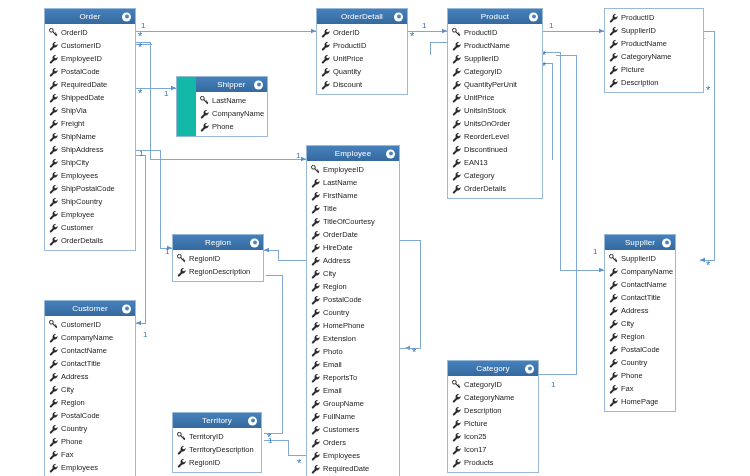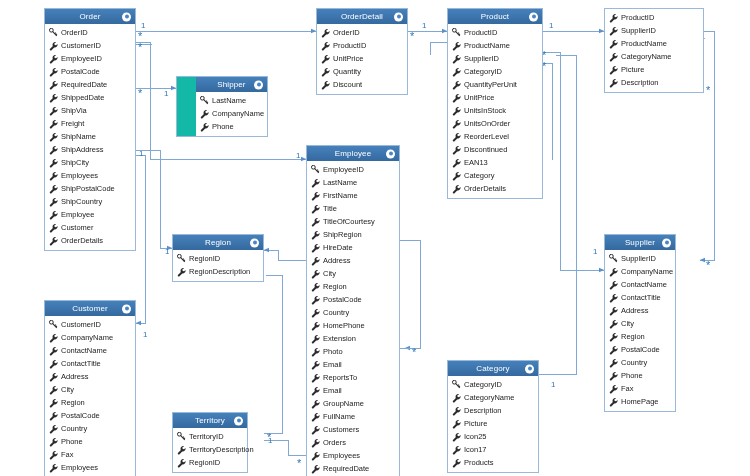--- a/index.html
+++ b/index.html
@@ -514,21 +514,21 @@
           <div class="field">
             <svg class="ico" viewBox="0 0 10 11" xmlns="http://www.w3.org/2000/svg">
               <path d="M7.9 1.2 A3.1 3.1 0 0 0 4.3 5.6 L1.0 8.9 A1.1 1.1 0 0 0 2.5 10.4 L5.8 7.1 A3.1 3.1 0 0 0 9.4 3.3 L7.9 4.8 L6.3 4.4 L5.9 2.8 Z" fill="#2b2b2b"></path>
             </svg>
             <span class="field-name">TitleOfCourtesy</span>
           </div>
           <div class="field">
             <svg class="ico" viewBox="0 0 10 11" xmlns="http://www.w3.org/2000/svg">
               <path d="M7.9 1.2 A3.1 3.1 0 0 0 4.3 5.6 L1.0 8.9 A1.1 1.1 0 0 0 2.5 10.4 L5.8 7.1 A3.1 3.1 0 0 0 9.4 3.3 L7.9 4.8 L6.3 4.4 L5.9 2.8 Z" fill="#2b2b2b"></path>
             </svg>
-            <span class="field-name">ShipRegion</span>
+            <span class="field-name">OrderDate</span>
           </div>
           <div class="field">
             <svg class="ico" viewBox="0 0 10 11" xmlns="http://www.w3.org/2000/svg">
               <path d="M7.9 1.2 A3.1 3.1 0 0 0 4.3 5.6 L1.0 8.9 A1.1 1.1 0 0 0 2.5 10.4 L5.8 7.1 A3.1 3.1 0 0 0 9.4 3.3 L7.9 4.8 L6.3 4.4 L5.9 2.8 Z" fill="#2b2b2b"></path>
             </svg>
             <span class="field-name">HireDate</span>
           </div>
           <div class="field">
             <svg class="ico" viewBox="0 0 10 11" xmlns="http://www.w3.org/2000/svg">
               <path d="M7.9 1.2 A3.1 3.1 0 0 0 4.3 5.6 L1.0 8.9 A1.1 1.1 0 0 0 2.5 10.4 L5.8 7.1 A3.1 3.1 0 0 0 9.4 3.3 L7.9 4.8 L6.3 4.4 L5.9 2.8 Z" fill="#2b2b2b"></path>
@@ -741,21 +741,21 @@
             <span class="field-name">Employees</span>
           </div>
           <div class="field">
             <svg class="ico" viewBox="0 0 10 11" xmlns="http://www.w3.org/2000/svg">
               <path d="M7.9 1.2 A3.1 3.1 0 0 0 4.3 5.6 L1.0 8.9 A1.1 1.1 0 0 0 2.5 10.4 L5.8 7.1 A3.1 3.1 0 0 0 9.4 3.3 L7.9 4.8 L6.3 4.4 L5.9 2.8 Z" fill="#2b2b2b"></path>
             </svg>
             <span class="field-name">Orders</span>
           </div>
         </div>
       </div>
-      <div class="entity" style="left: 172px; top: 412px; width: 76px;">
+      <div class="entity" style="left: 172px; top: 412px; width: 90px;">
         <div class="entity-header">
           <span class="entity-title">Territory</span>
           <span class="collapse-btn"></span>
         </div>
         <div class="fields">
           <div class="field">
             <svg class="ico" viewBox="0 0 10 11" xmlns="http://www.w3.org/2000/svg">
               <circle cx="2.6" cy="2.4" r="2.1" fill="none" stroke="#2b2b2b" stroke-width="1.1"></circle>
               <path d="M3.9 3.7 L8.6 8.6" stroke="#2b2b2b" stroke-width="1.2" fill="none"></path>
               <path d="M6.4 6.3 L7.6 5.1" stroke="#2b2b2b" stroke-width="1.2" fill="none"></path>

